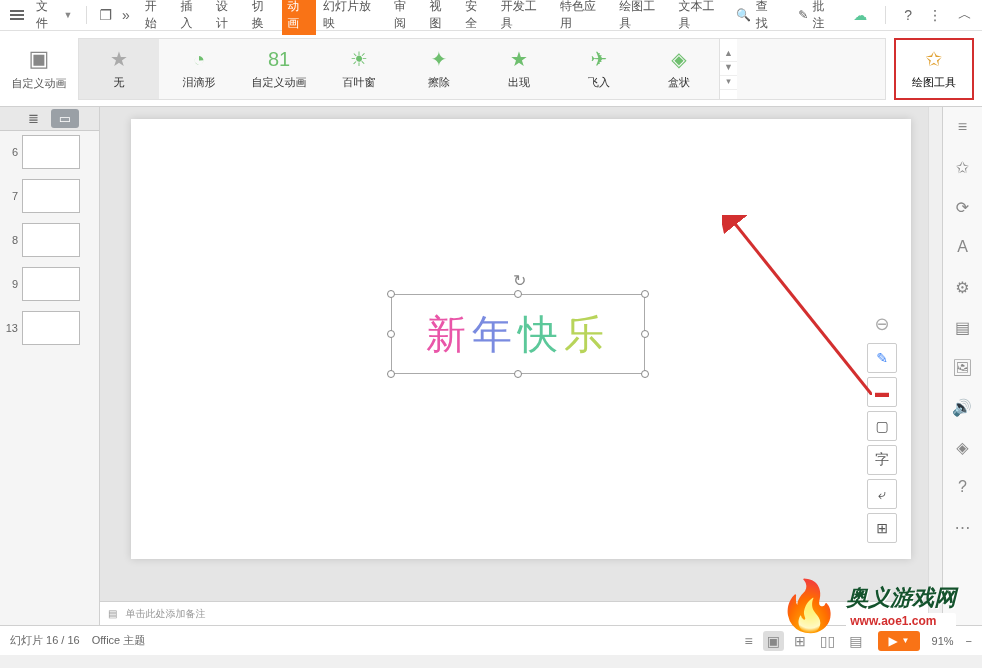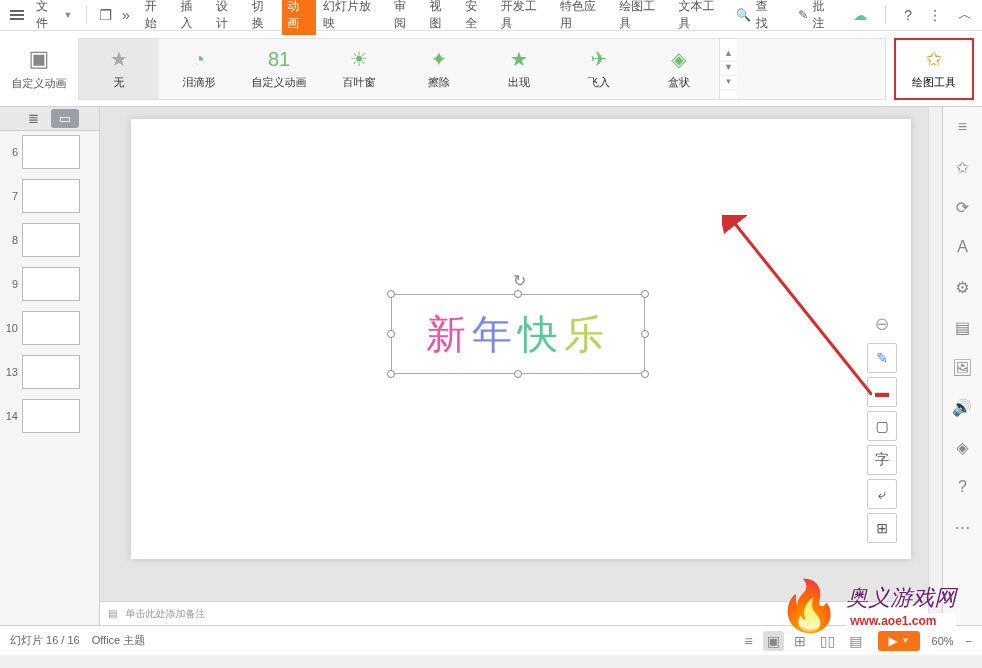--- a/index.html
+++ b/index.html
@@ -77,21 +77,21 @@
 .statusbar .spacer { flex: 1; }
 .status-btns { display: flex; gap: 6px; align-items: center; }
 .status-btns span { padding: 2px 4px; cursor: pointer; color: #888; font-size: 14px; }
 .status-btns span.active { background: #ddd; border-radius: 3px; }
 .play-btn { background: #f97316; color: #fff; padding: 3px 10px; border-radius: 3px; cursor: pointer; font-size: 12px; display: flex; align-items: center; gap: 4px; }
 
 
 .watermark { position: absolute; right: 4px; bottom: 26px; width: 200px; height: 72px; display: flex; align-items: center; gap: 6px; background: transparent; }
 .watermark .flame { font-size: 50px; }
 .watermark .wtext { display: flex; flex-direction: column; }
-.watermark .wtitle { font-size: 22px; font-weight: normal; font-style: italic; color: #701a75; text-shadow: 1px 1px #fff; }
+.watermark .wtitle { font-size: 22px; font-weight: bold; font-style: italic; color: #14532d; text-shadow: 1px 1px #fff; }
 .watermark .wurl { font-size: 12px; color: #d32f2f; font-weight: bold; background: #fff; padding: 1px 4px; border-radius: 2px; }
 </style>
 </head>
 <body>
 
 <div class="menubar">
   <div class="menu-left">
     <div class="icon-btn">
         <div class="hamburger">
           <span></span>
@@ -214,33 +214,21 @@
             <div class="thumb-content"></div>
           </div>
         </div>
         <div class="thumb-row">
           <div class="thumb-num">9</div>
           <div class="thumb ">
             <div class="thumb-content"></div>
           </div>
         </div>
         <div class="thumb-row">
-          <div class="thumb-num">10</div>
-          <div class="thumb ">
-            <div class="thumb-content"></div>
-          </div>
-        </div>
-        <div class="thumb-row">
           <div class="thumb-num">13</div>
-          <div class="thumb ">
-            <div class="thumb-content"></div>
-          </div>
-        </div>
-        <div class="thumb-row">
-          <div class="thumb-num">14</div>
           <div class="thumb ">
             <div class="thumb-content"></div>
           </div>
         </div>
       </div>
   </div>
 
   <div class="canvas-area">
     <div class="canvas-wrap">
       <div class="slide">
@@ -305,21 +293,21 @@
   <span>Office 主题</span>
   <div class="spacer"></div>
   <div class="status-btns">
     <span>≡</span>
     <span class="active">▣</span>
     <span>⊞</span>
     <span>▯▯</span>
     <span>▤</span>
   </div>
   <div class="play-btn">▶ <span style="font-size:8px">▼</span></div>
-  <span>60%</span>
+  <span>91%</span>
   <span>−</span>
 </div>
 
 <div class="watermark">
   <div class="flame">🔥</div>
   <div class="wtext">
     <div class="wtitle">奥义游戏网</div>
     <div class="wurl">www.aoe1.com</div>
   </div>
 </div>

